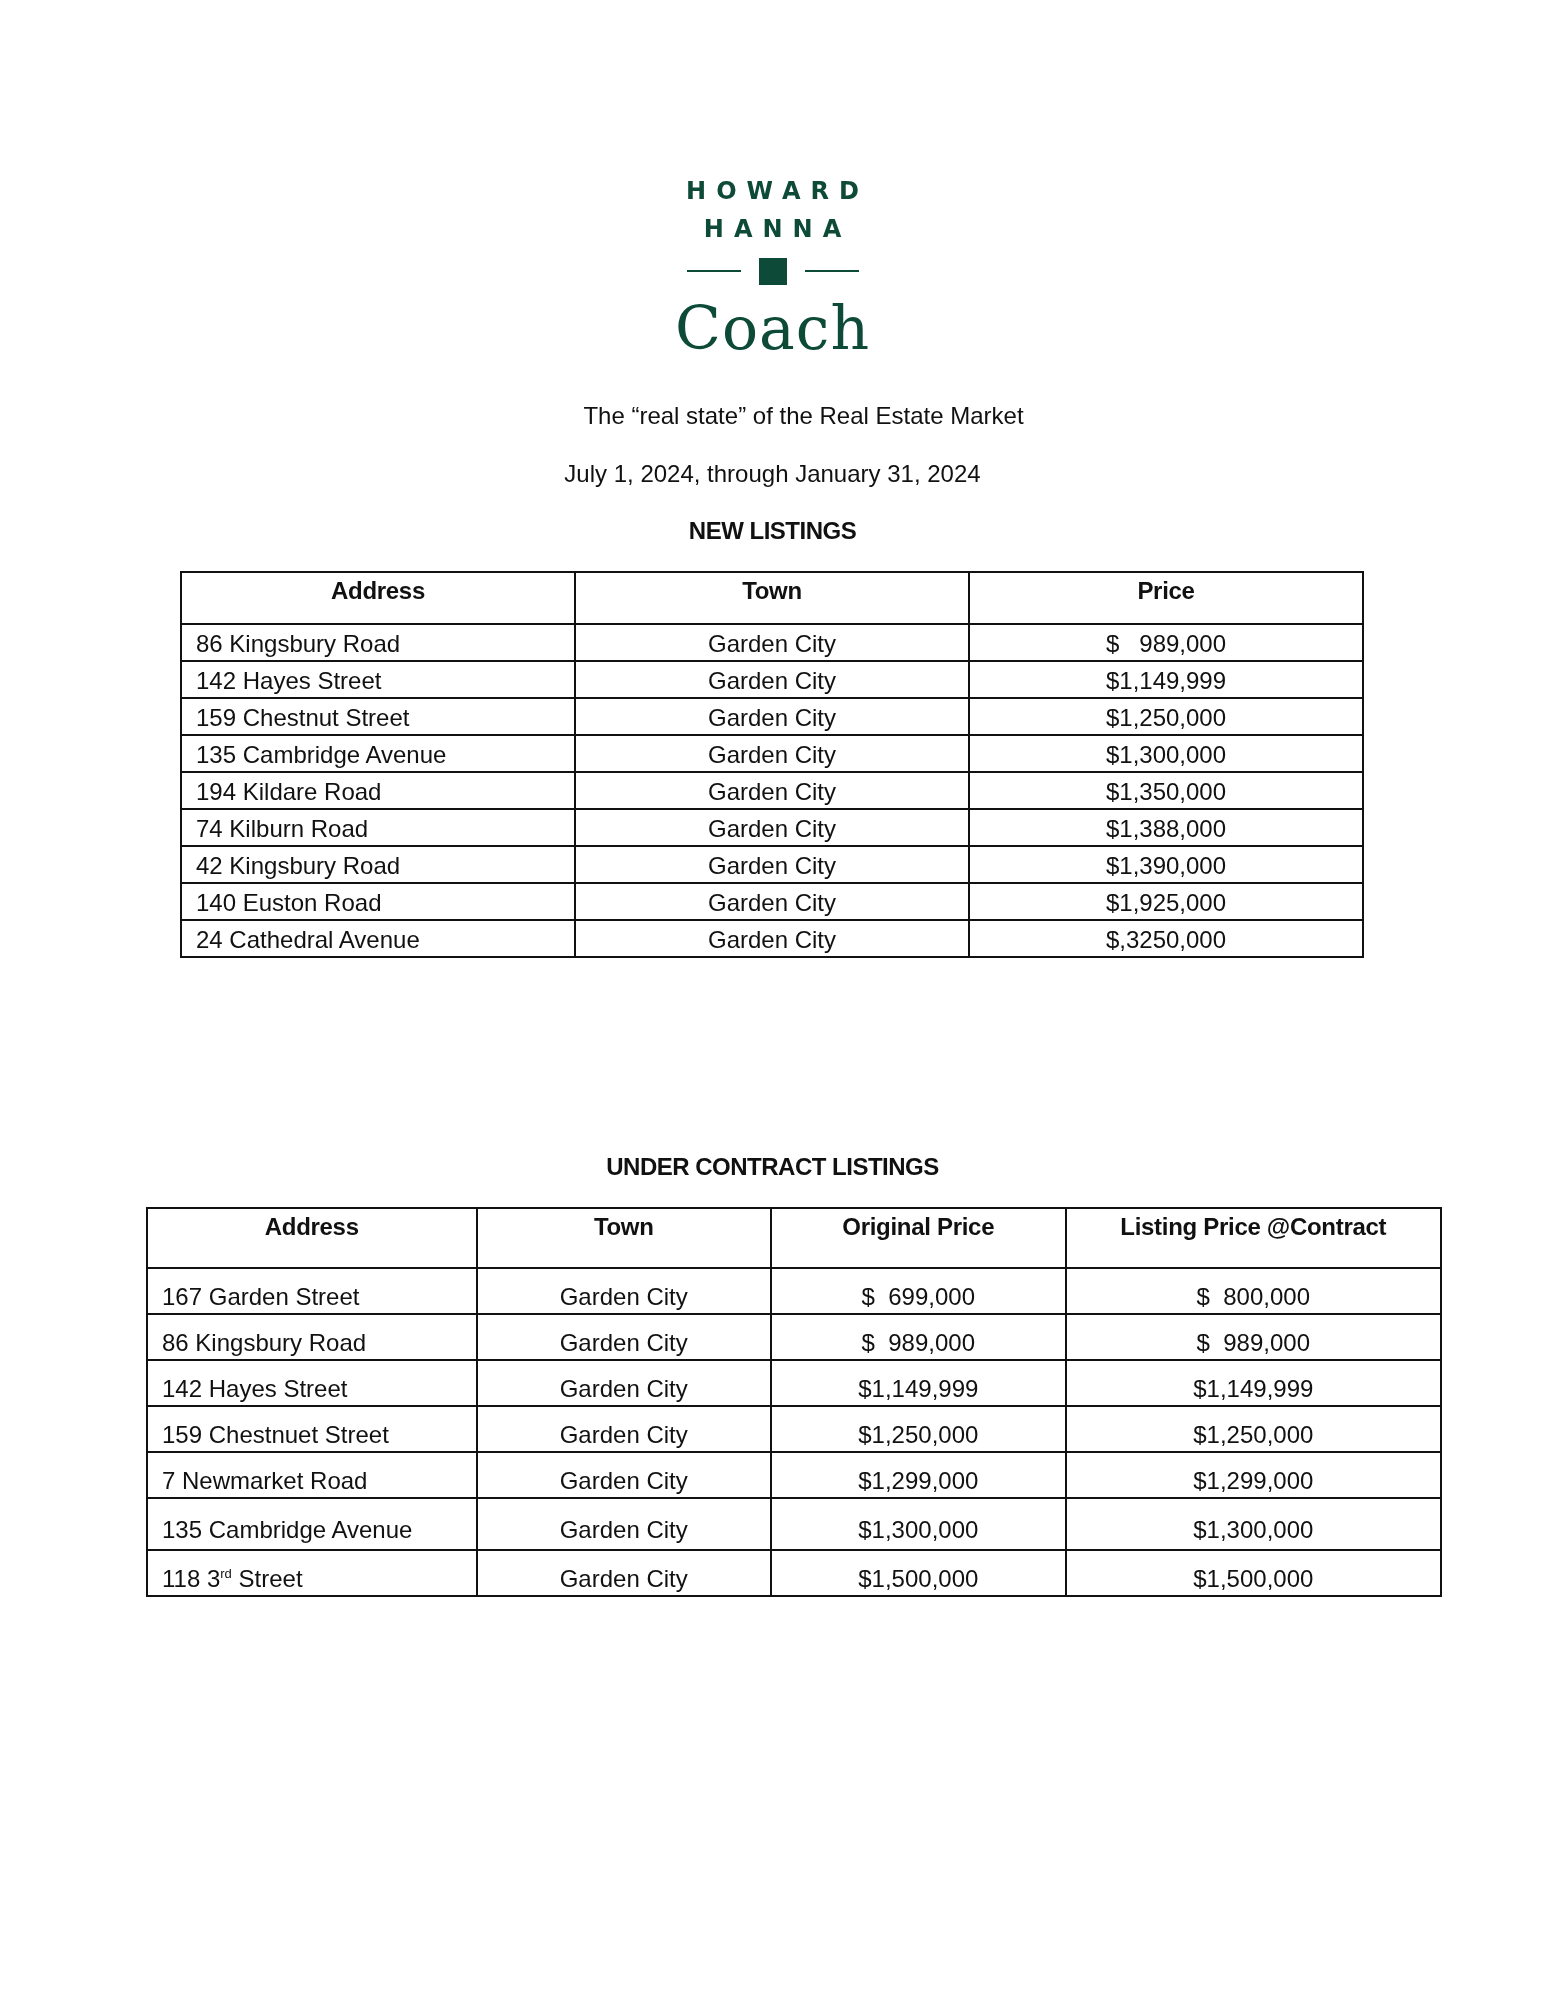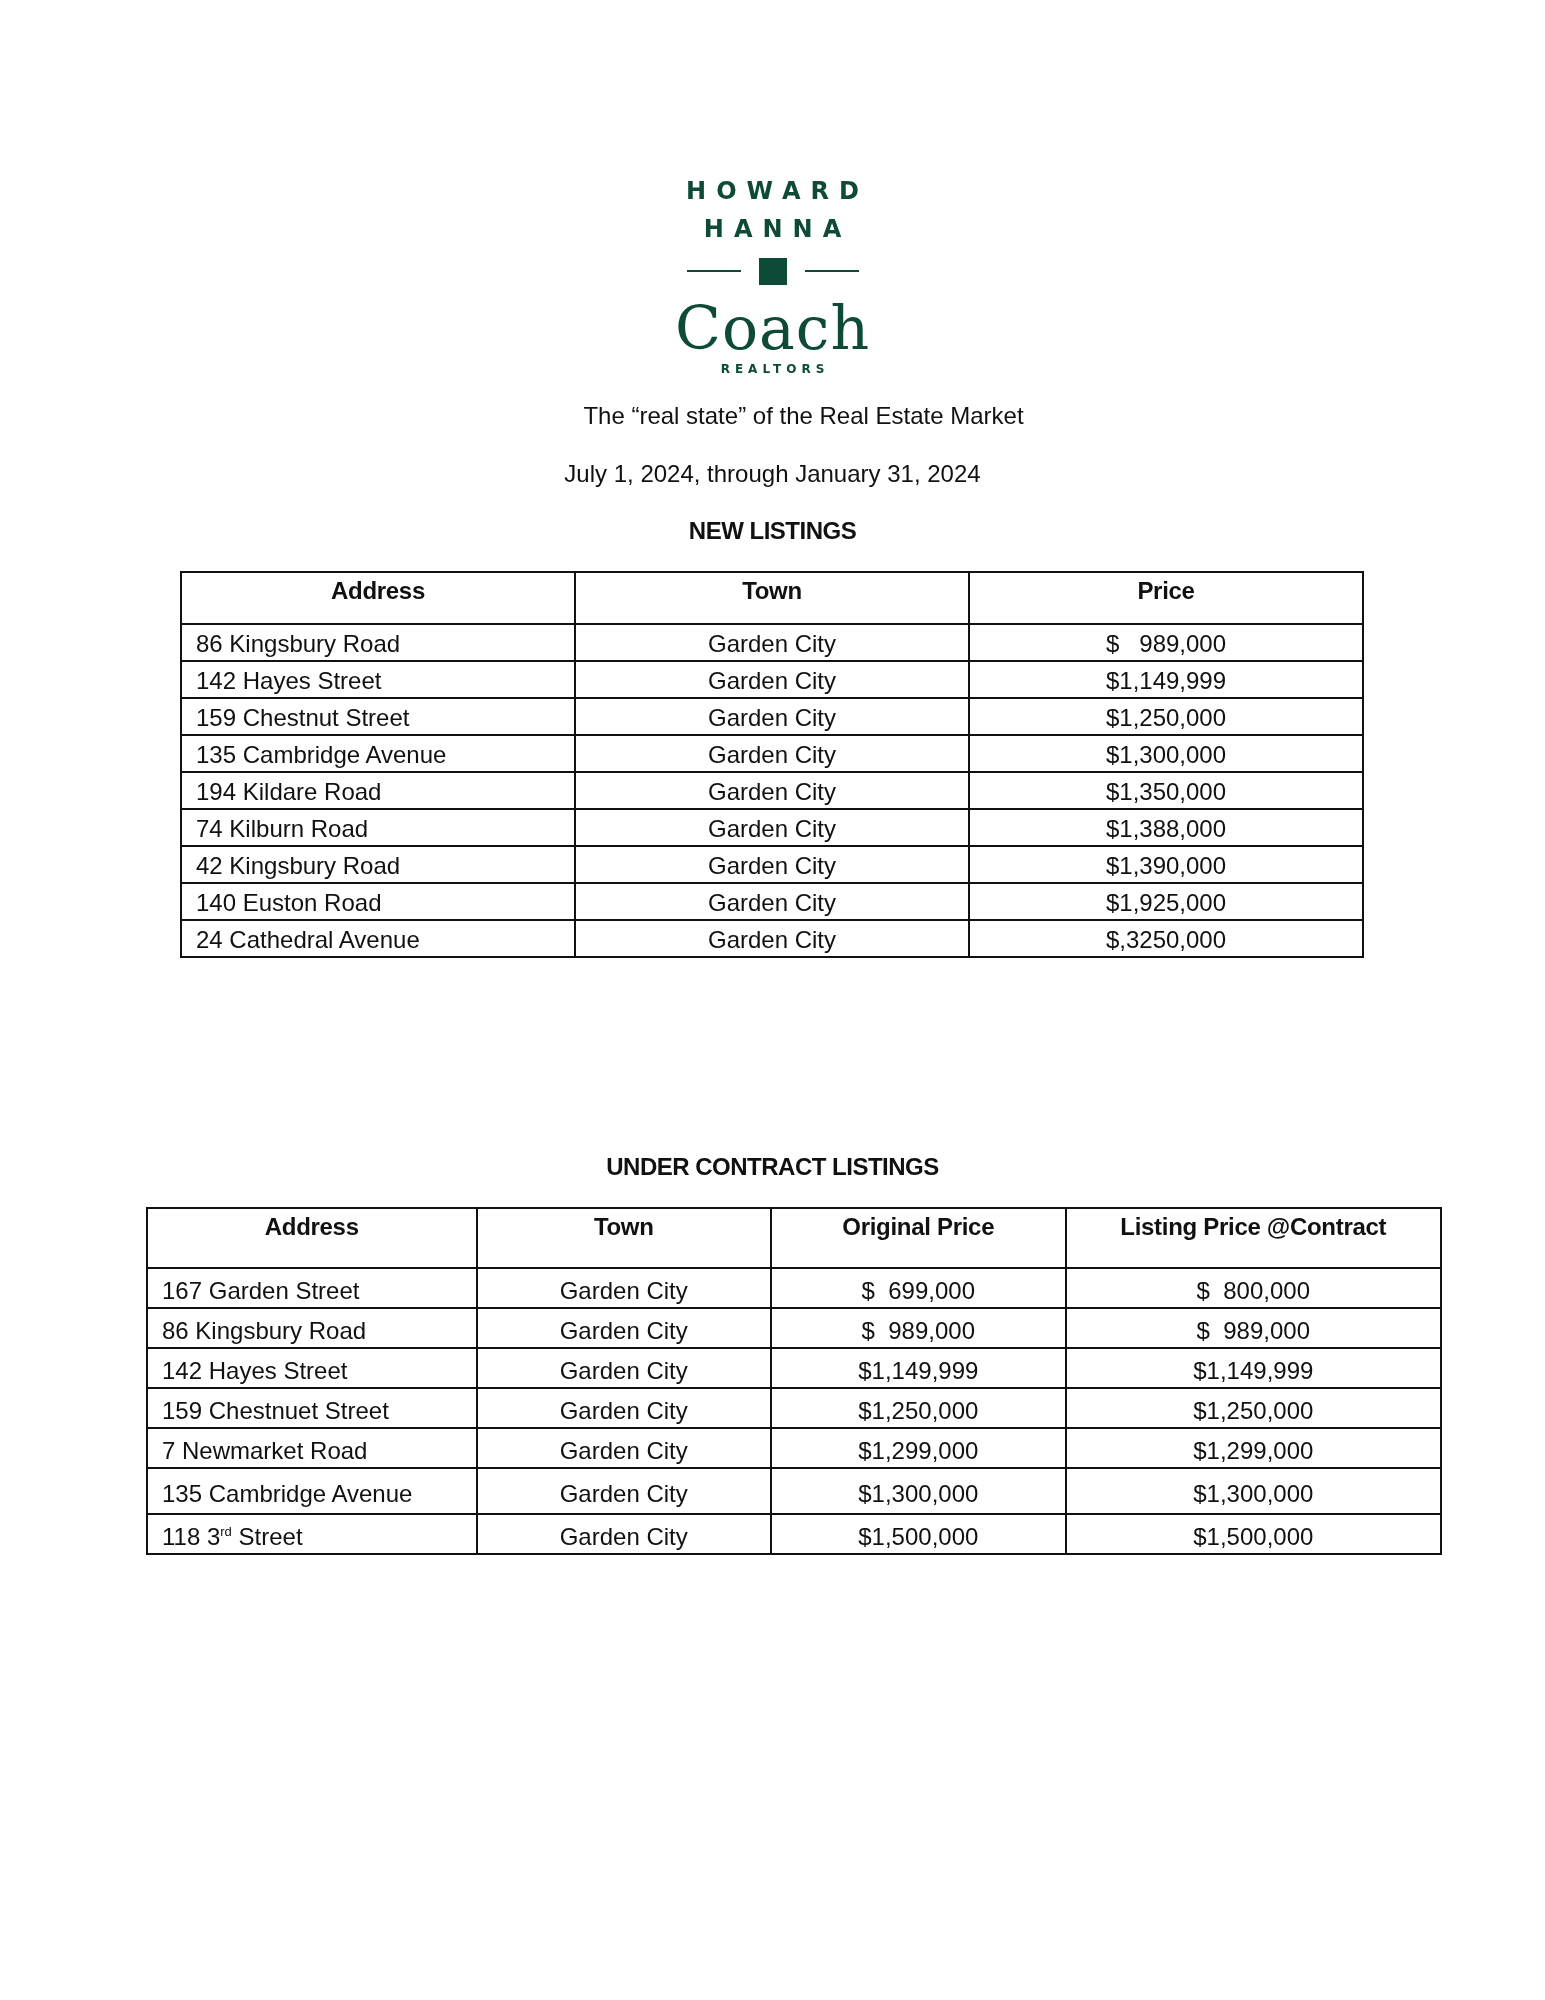--- a/index.html
+++ b/index.html
@@ -31,37 +31,36 @@
     td.addr { text-align: left; }
     td.ctr { text-align: center; }
 
     .new-table { left: 180px; top: 571px; width: 1184px; }
     .new-table th { height: 46px; }
     .new-table td { height: 33px; padding-top: 2px; }
     .new-table col.c1 { width: 394px; } .new-table col.c2 { width: 394px; } .new-table col.c3 { width: 394px; }
 
     .uc-table { left: 146px; top: 1207px; width: 1296px; }
     .uc-table th { height: 54px; }
-    .uc-table td { height: 32px; padding-top: 6px; }
+    .uc-table td { height: 32px; padding-top: 12px; }
     .uc-table col.c1 { width: 330px; } .uc-table col.c2 { width: 295px; } .uc-table col.c3 { width: 295px; } .uc-table col.c4 { width: 376px; }
     sup { font-size: 13px; }
   </style>
 </head>
 <body>
 
 <div class="logo">
   <div class="logo-line1">HOWARD</div>
   <div class="logo-line2">HANNA</div>
   <div class="logo-divider">
     <span class="logo-rule"></span>
     <span class="logo-square"></span>
     <span class="logo-rule"></span>
   </div>
   <div class="logo-coach">Coach</div>
-  <div class="logo-realtors">REALTORS</div>
 </div>
 
 <div class="line subtitle">The “real state” of the Real Estate Market</div>
 <div class="line daterange">July 1, 2024, through January 31, 2024</div>
 
 <div class="line section-title new-title">NEW LISTINGS</div>
 
 <table class="new-table">
   <colgroup>
       <col class="c1">

